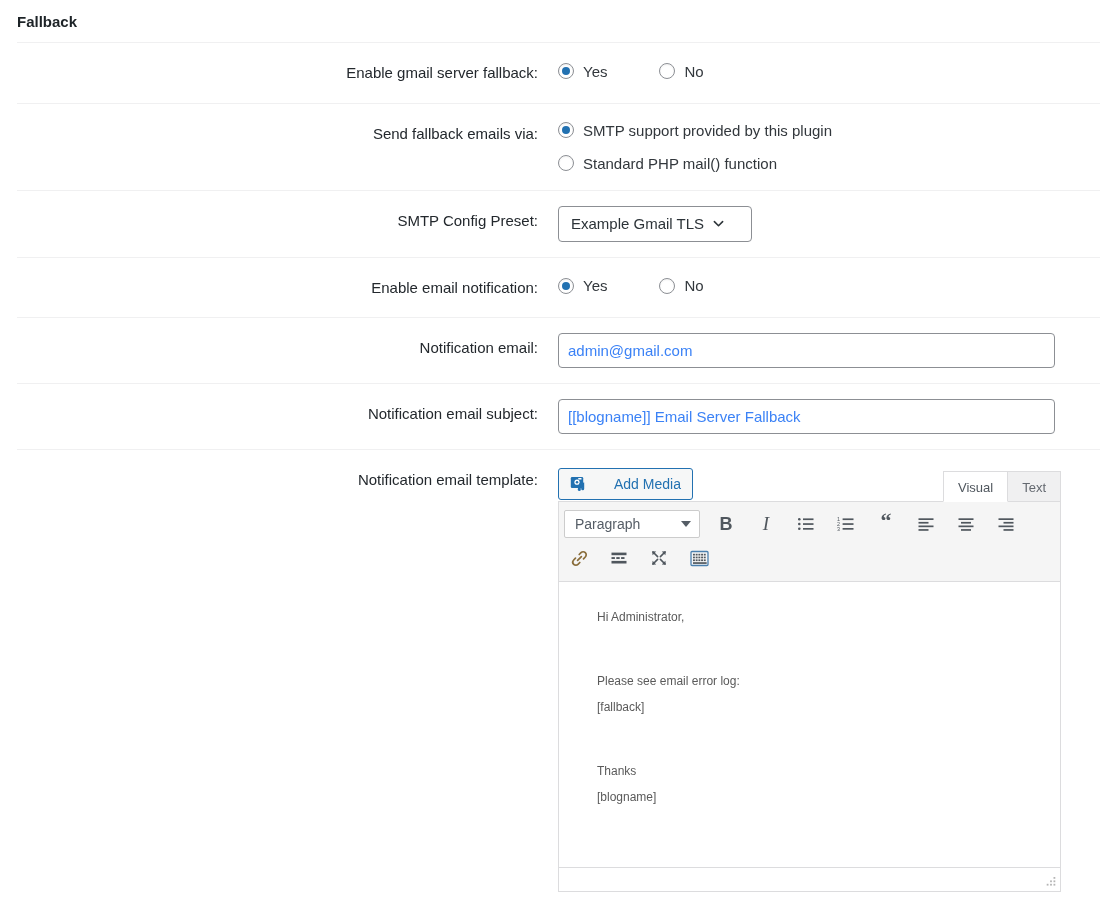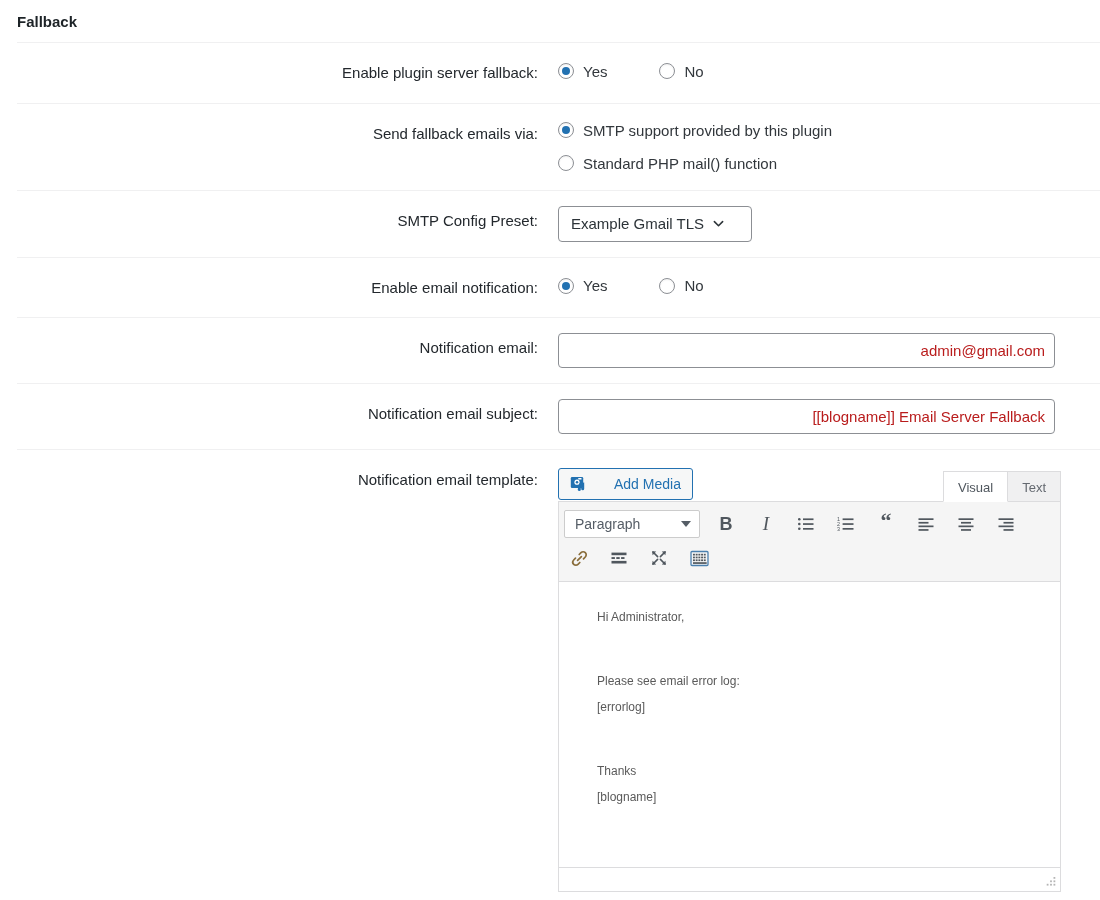--- a/index.html
+++ b/index.html
@@ -132,23 +132,22 @@
   .text-input {
     width: 497px;
     height: 35px;
     box-sizing: border-box;
     border: 1px solid #8c8f94;
     border-radius: 4px;
     background: #fff;
     padding: 0 9px;
     font-family: "Liberation Sans", sans-serif;
     font-size: 15px;
-    color: #b91c1c;
+    color: #3b82f6;
     outline: none;
-    text-align: right;
   }
 
   
   .editor-wrap {
     width: 503px;
     position: relative;
   }
   .editor-top {
     display: flex;
     align-items: flex-end;
@@ -296,21 +295,21 @@
 </style>
 </head>
 <body>
 
 <h2 class="section-heading">Fallback</h2>
 
 <table class="form-table">
   <tbody>
 
     <tr>
-      <th>Enable plugin server fallback:</th>
+      <th>Enable gmail server fallback:</th>
       <td>
         <div class="radio-row">
           <div class="radio-inline">
             <label class="radio-item">
               <span class="radio checked"></span>
               <span class="radio-label">Yes</span>
             </label>
             <label class="radio-item">
               <span class="radio"></span>
               <span class="radio-label">No</span>
@@ -527,21 +526,21 @@
                       <rect x="3" y="12.2" width="13.7" height="1.7"></rect>
                     </g>
                   </svg>
                 </button>
               </div>
             </div>
 
             <div class="mce-body">
               <p class="mce-p gap">Hi Administrator,</p>
               <p class="mce-p tight">Please see email error log:</p>
-              <p class="mce-p gap">[errorlog]</p>
+              <p class="mce-p gap">[fallback]</p>
               <p class="mce-p tight">Thanks</p>
               <p class="mce-p">[blogname]</p>
             </div>
 
             <div class="mce-statusbar">
               <svg class="resize-grip" viewBox="0 0 14 14">
                 <g fill="#b5b5b5">
                   <rect x="10.5" y="2" width="1.8" height="1.8"></rect>
                   <rect x="10.5" y="5.4" width="1.8" height="1.8"></rect>
                   <rect x="7.1" y="5.4" width="1.8" height="1.8"></rect>

